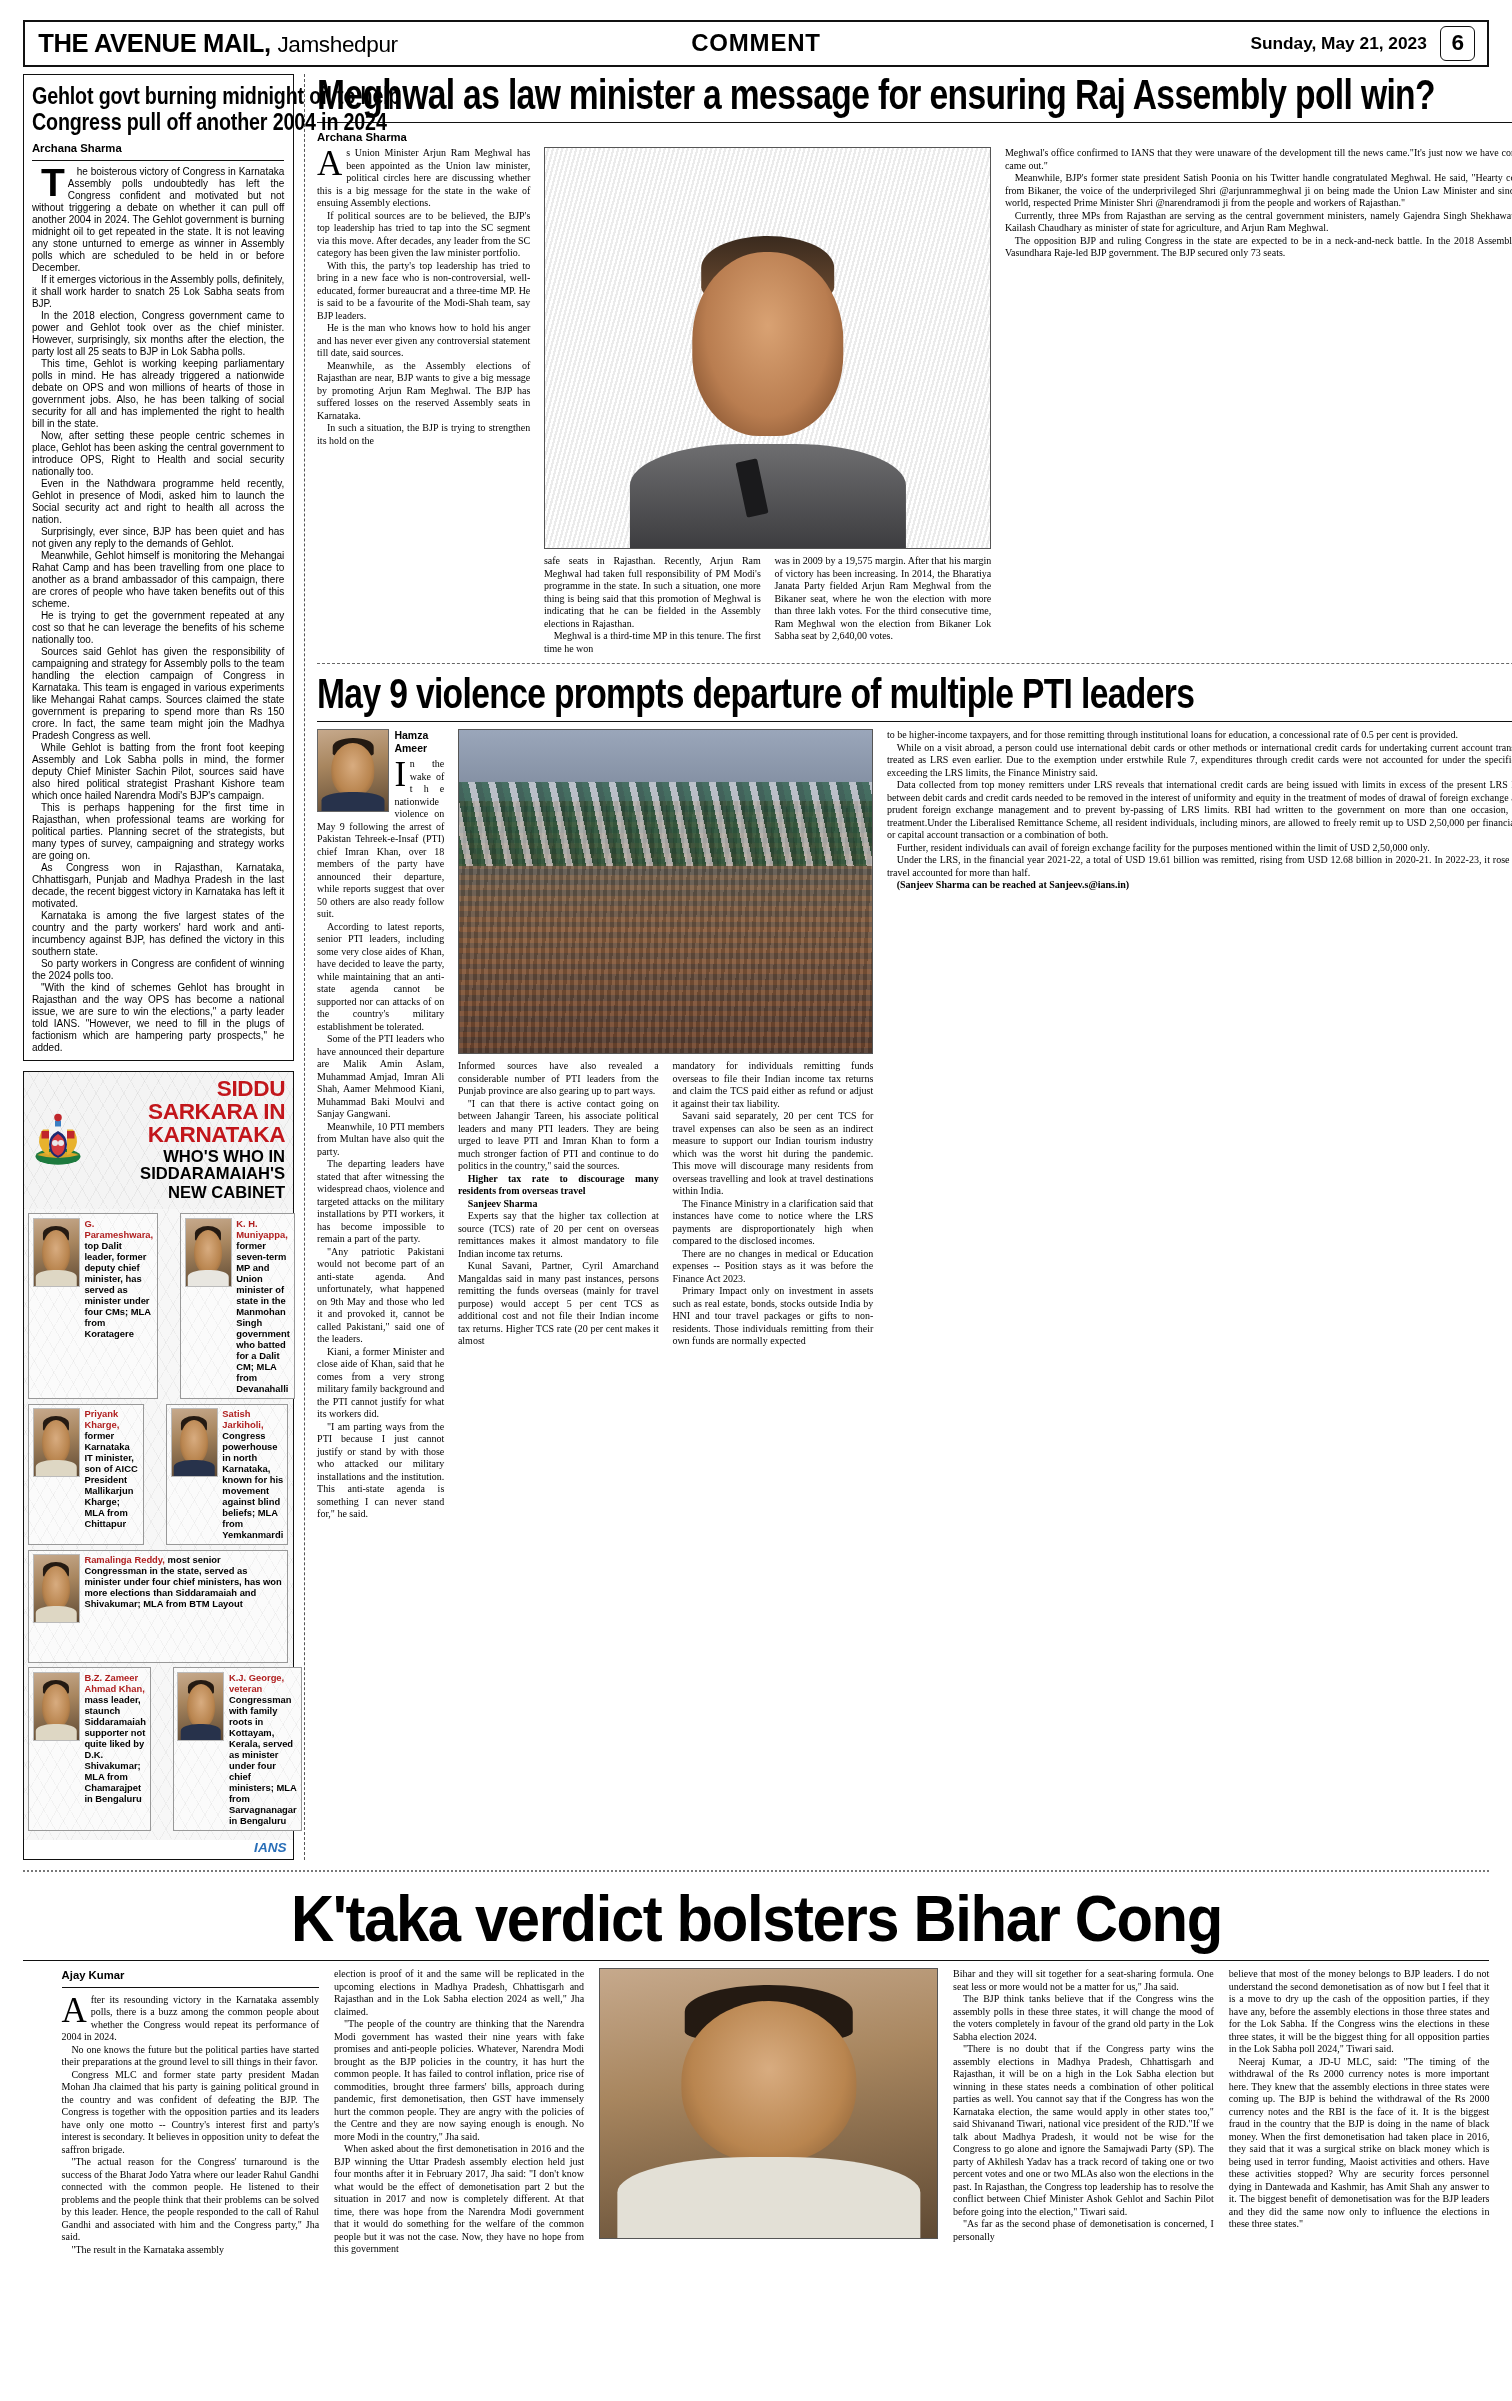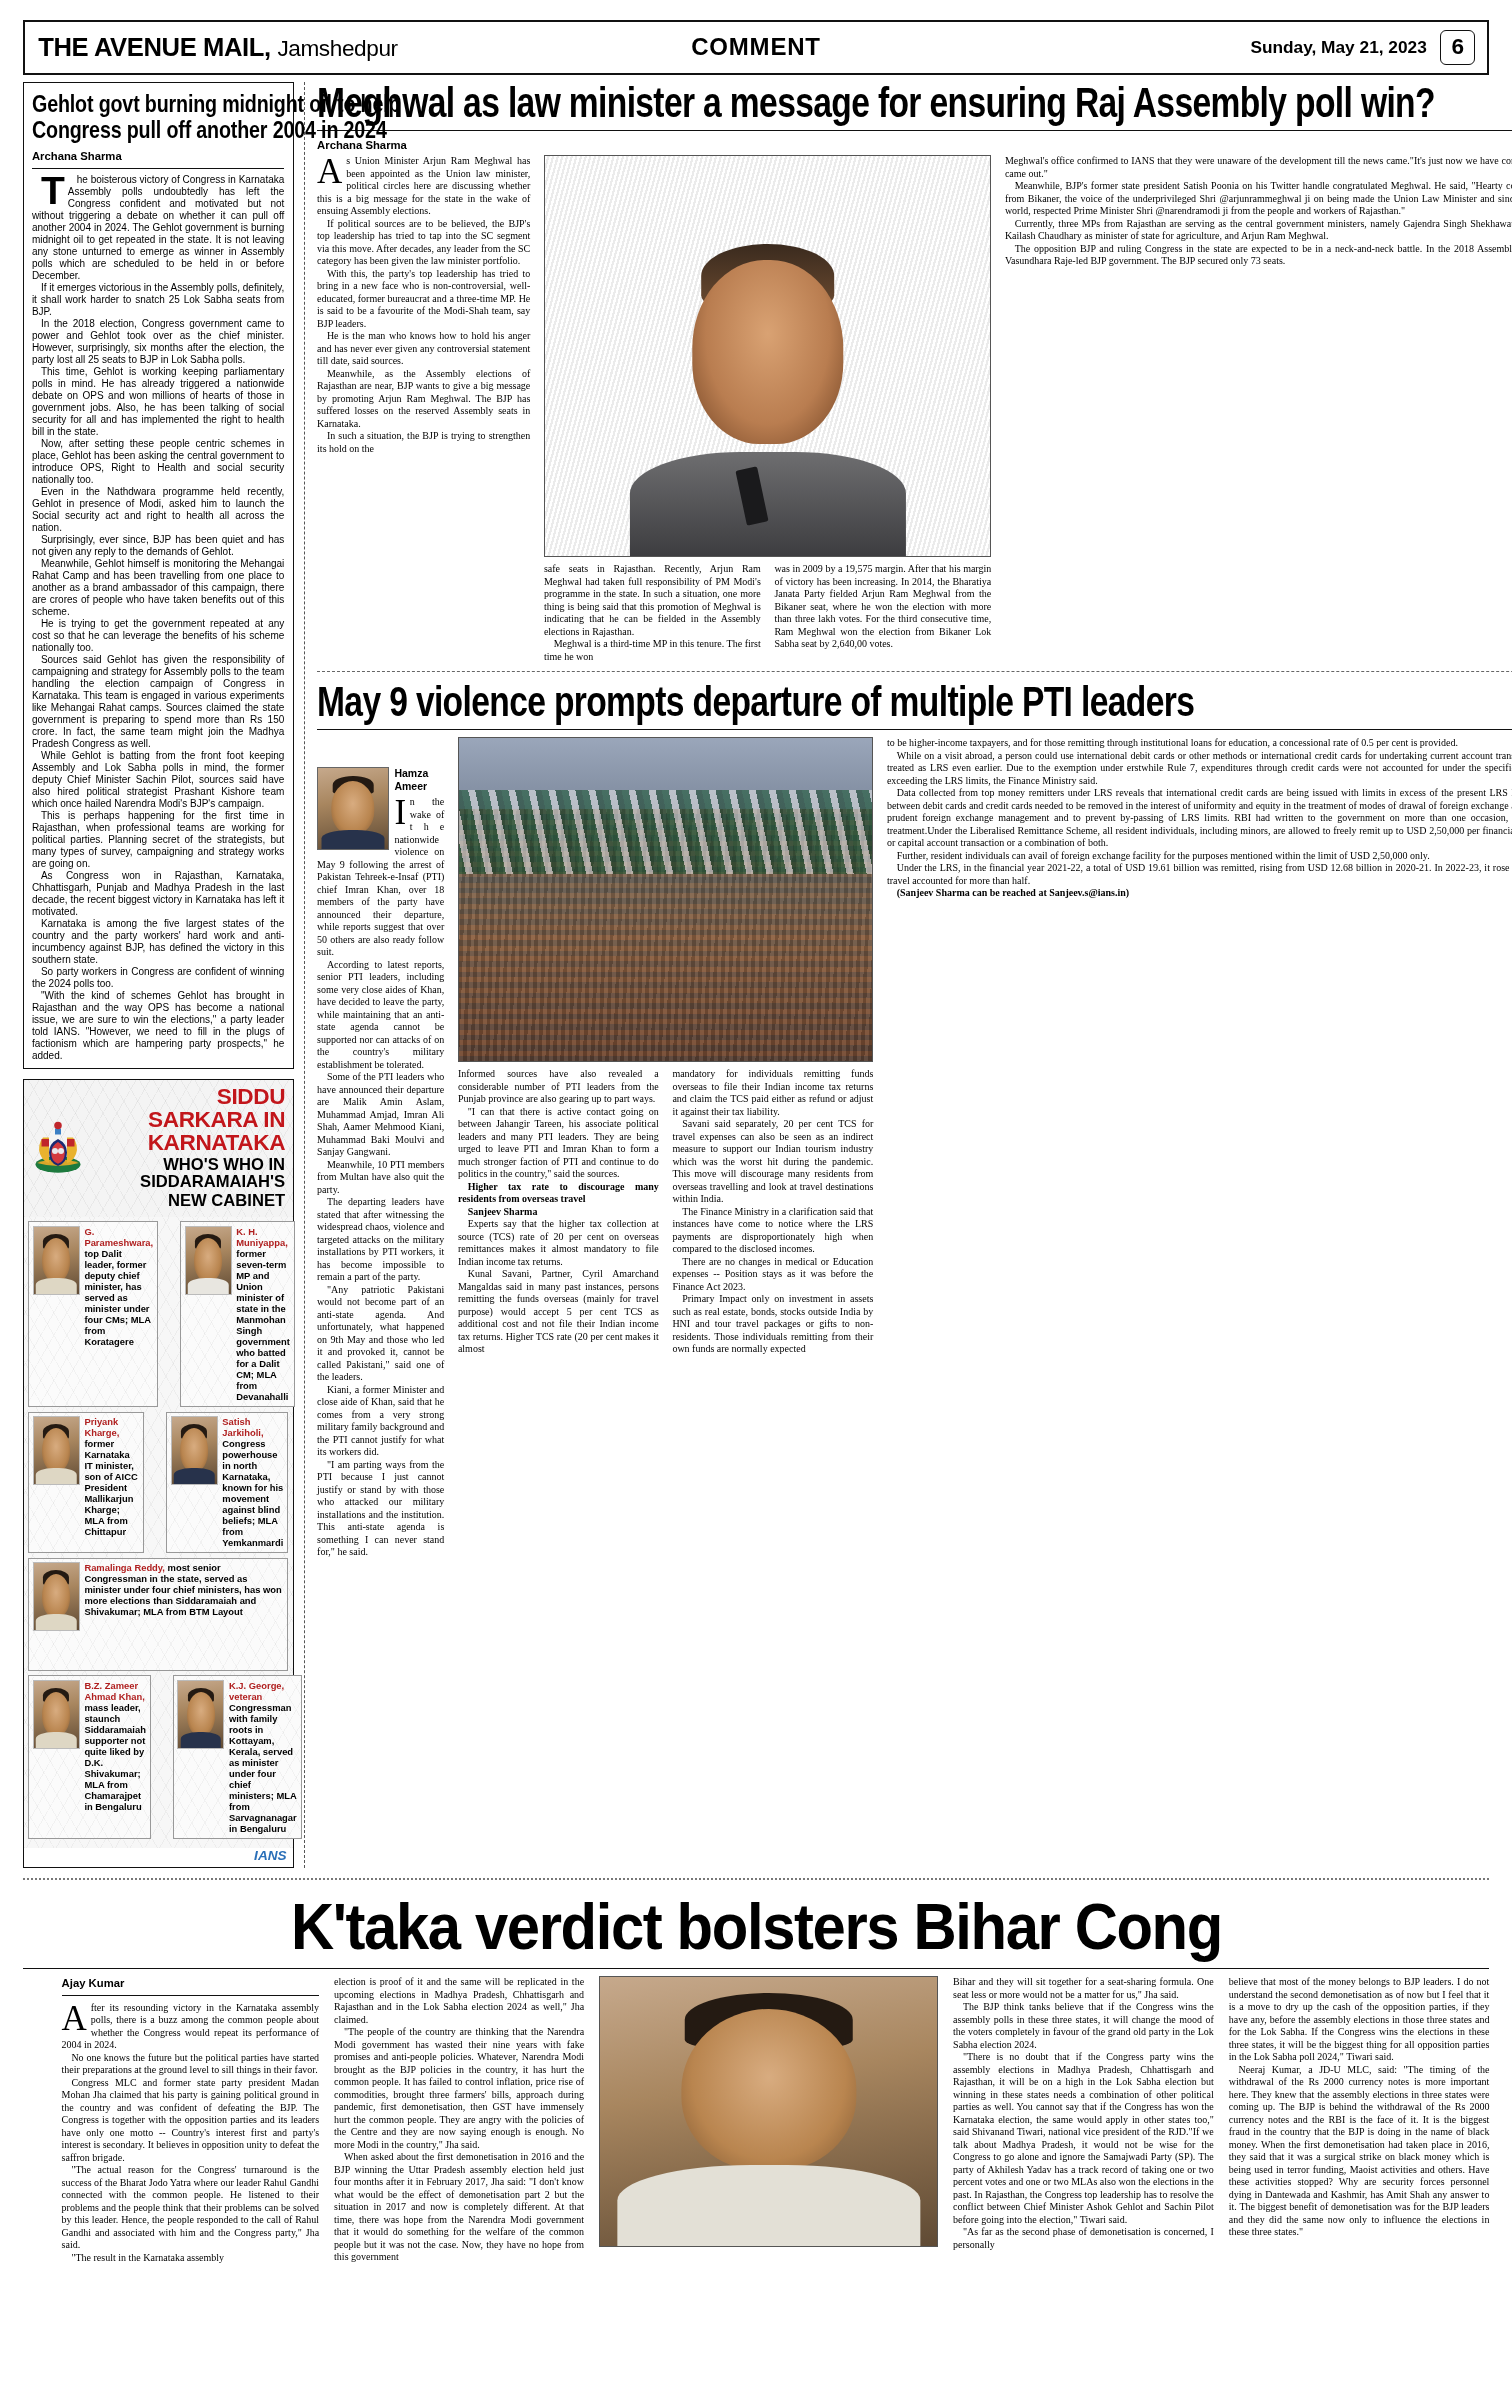--- a/index.html
+++ b/index.html
@@ -10,21 +10,21 @@
     font-family:"Liberation Sans", sans-serif;
     color:#000;
     position:relative;
     overflow:hidden;
   }
   .page { width:1512px; height:2401px; padding:19.6px 22.6px 7.5px 22.6px; position:relative; }
 
   
   .masthead {
     border:2.3px solid #111;
-    height:55px;
+    height:47px;
     display:flex; align-items:center;
     padding:0 12px 0 13.6px;
     position:relative;
     margin-bottom:7.5px;
   }
   .mh-left { font-size:25.6px; font-weight:bold; letter-spacing:-0.4px; white-space:nowrap; }
   .mh-left .paper { font-weight:bold; }
   .mh-left .city { font-weight:normal; font-size:22.6px; }
   .mh-center {
     position:absolute; left:0; right:0; text-align:center;
@@ -423,21 +423,21 @@
         </div>
       </div>
 
       <div class="sep-dash"></div>
 
       <div>
         <div class="h1c">May 9 violence prompts departure of multiple PTI leaders</div>
         <div class="hr-thin"></div>
 
         <div class="fivecol">
-          <div class="fc" style="width:134px;flex:0 0 134px;padding-left:0;margin-top:30px;">
+          <div class="fc" style="width:134px;flex:0 0 134px;padding-left:0;">
             <div style="width:72px;height:83px;border:0.8px solid #666;float:left;margin:0 5.3px 3px 0;">
               <div class="mugshot" style="width:100%;height:100%;">
                   <div class="mug-hair"></div>
                   <div class="mug-face"></div>
                   <div class="mug-shirt dark"></div>
                 </div>
             </div>
             <div style="font-family:'Liberation Sans',sans-serif;font-size:10.5px;font-weight:bold;margin-bottom:3px;">Hamza Ameer</div>
             <p class="noind"><span class="dropcapA">I</span><span>n the wake of t h e nationwide violence on May 9 following the arrest of Pakistan Tehreek-e-Insaf (PTI) chief Imran Khan, over 18 members of the party have announced their departure, while reports suggest that over 50 others are also ready follow suit.</span></p>
             <p>According to latest reports, senior PTI leaders, including some very close aides of Khan, have decided to leave the party, while maintaining that an anti-state agenda cannot be supported nor can attacks of on the country's military establishment be tolerated.</p>

